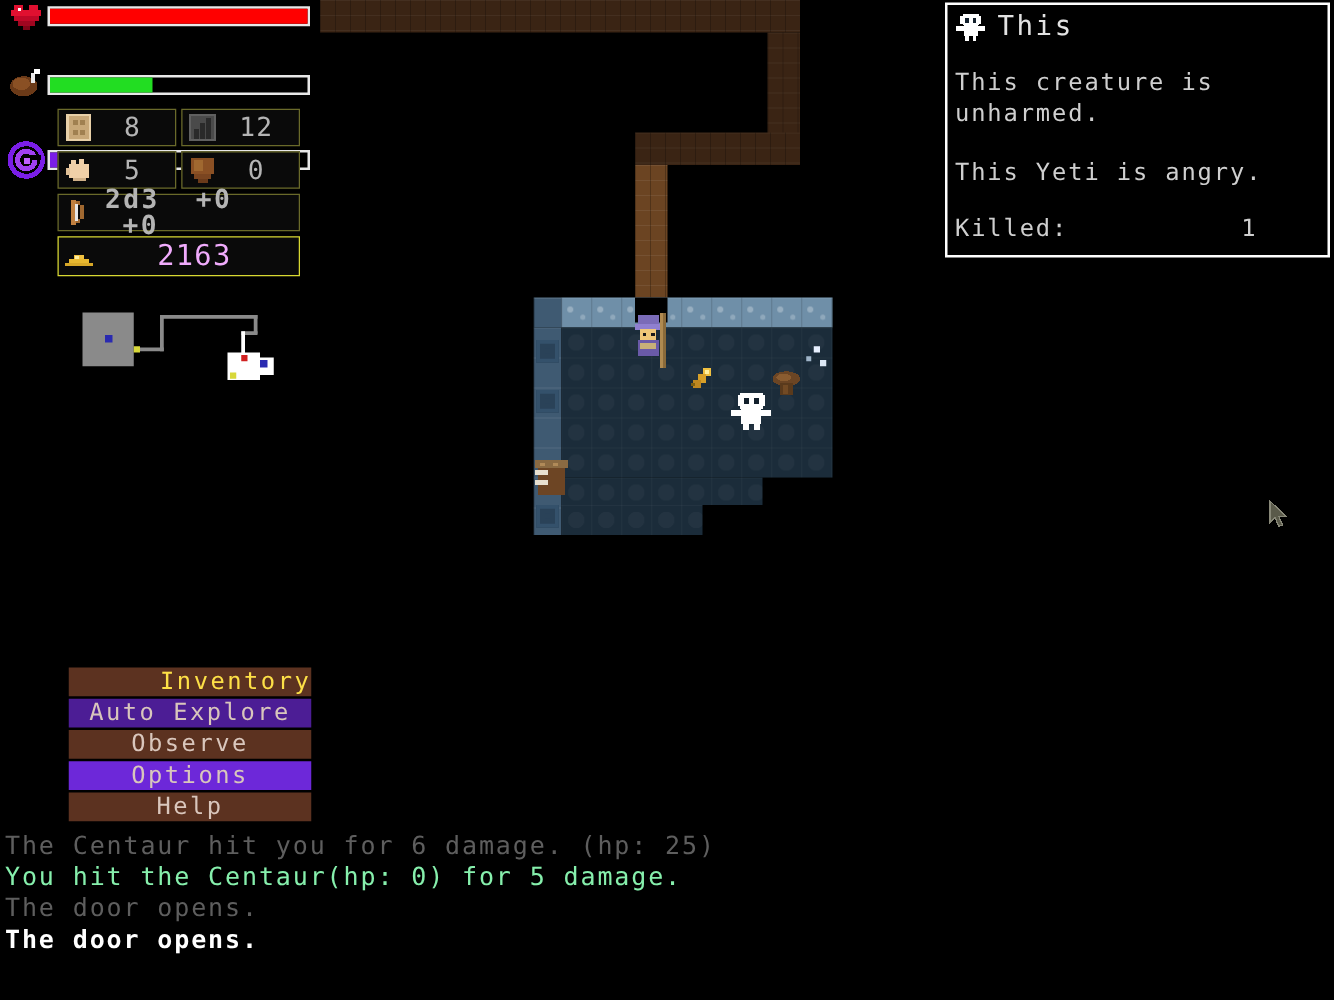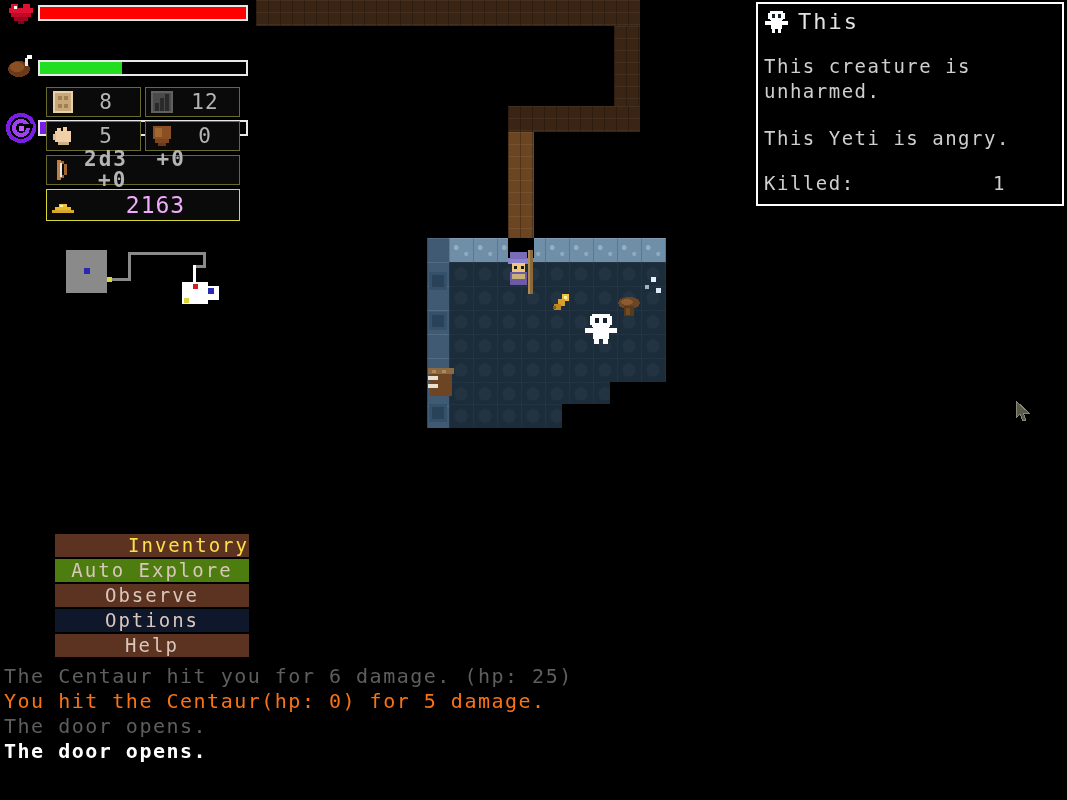--- a/index.html
+++ b/index.html
@@ -483,29 +483,29 @@
     <div class="cp-line" style="margin-top:18px;">This creature is unharmed.</div>
     <div class="cp-line" style="margin-top:22px;">This Yeti is angry.</div>
     <div class="cp-killed" style="margin-top:20px;">
       <span class="k-label">Killed:</span>
       <span class="k-count">1</span>
     </div>
   </div>
 
   <div id="menu">
     <div class="menu-item" style="background: rgb(92, 50, 32); color: #fde047; text-align: right;">Inventory</div>
-    <div class="menu-item" style="background: #4d7c0f; color: rgb(217, 198, 188);">Auto Explore</div>
+    <div class="menu-item" style="background: #4c1d95; color: rgb(217, 198, 188);">Auto Explore</div>
     <div class="menu-item" style="background: rgb(92, 50, 32); color: rgb(217, 198, 188);">Observe</div>
-    <div class="menu-item" style="background: #0f172a; color: rgb(217, 198, 188);">Options</div>
+    <div class="menu-item" style="background: #6d28d9; color: rgb(217, 198, 188);">Options</div>
     <div class="menu-item" style="background: rgb(92, 50, 32); color: rgb(217, 198, 188);">Help</div>
   </div>
 
   <div id="log">
     <div class="log-line" style="color: rgb(94, 94, 94);">The Centaur hit you for 6 damage. (hp: 25)</div>
-    <div class="log-line" style="color: #f97316;">You hit the Centaur(hp: 0) for 5 damage.</div>
+    <div class="log-line" style="color: #86efac;">You hit the Centaur(hp: 0) for 5 damage.</div>
     <div class="log-line" style="color: rgb(94, 94, 94);">The door opens.</div>
     <div class="log-line latest" style="color: rgb(255, 255, 255);">The door opens.</div>
   </div>
 
   <div id="cursor" style="left: 1014px; top: 400px;">
     <svg width="20" height="24" viewBox="0 0 20 24" shape-rendering="crispEdges">
       <polygon points="2,1 2,18 6,14 9,21 12,20 9,13 15,13" fill="#5a5a4a" stroke="#888878" stroke-width="1"></polygon>
     </svg>
   </div>
 

